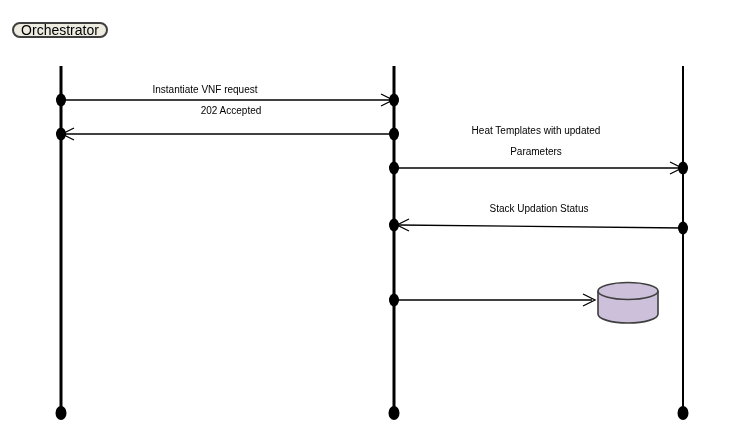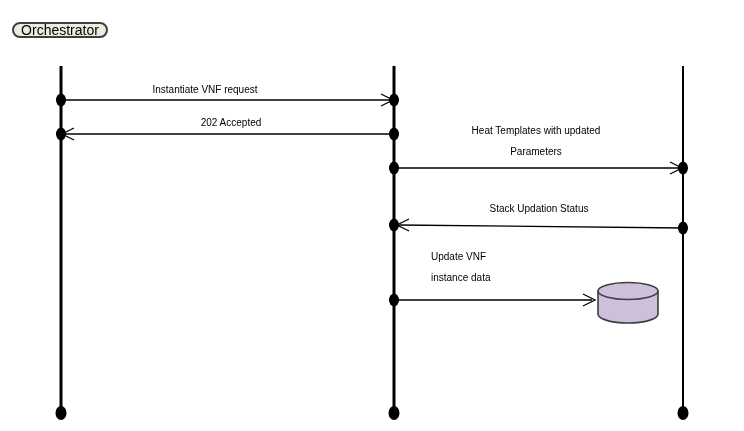--- a/index.html
+++ b/index.html
@@ -58,21 +58,21 @@
   .msg-label{
     position:absolute;
     font-size:10px;
     line-height:21px;
     color:#000;
     text-align:center;
     white-space:pre-line;
     z-index:2;
   }
   .msg-1{left:95px;top:79px;width:220px;}
-  .msg-2{left:121px;top:112px;width:220px;}
+  .msg-2{left:121px;top:100px;width:220px;}
   .msg-3{left:396px;top:120px;width:280px;}
   .msg-4{left:399px;top:198px;width:280px;}
   .msg-5{left:431px;top:246px;width:160px;text-align:left;}
 </style>
 </head>
 <body>
 
 <div class="canvas">
 
   <svg class="layer" width="744" height="431" viewBox="0 0 744 431">
@@ -117,16 +117,14 @@
 
   <div class="actor actor-orchestrator">
     <span>Orchestrator</span>
   </div>
 
   <div class="msg-label msg-1">Instantiate VNF request</div>
   <div class="msg-label msg-2">202 Accepted</div>
   <div class="msg-label msg-3">Heat Templates with updated
 Parameters</div>
   <div class="msg-label msg-4">Stack Updation Status</div>
-  <div class="msg-label msg-5">Update VNF
-instance data</div>
 
 </div>
 
 </body></html>

